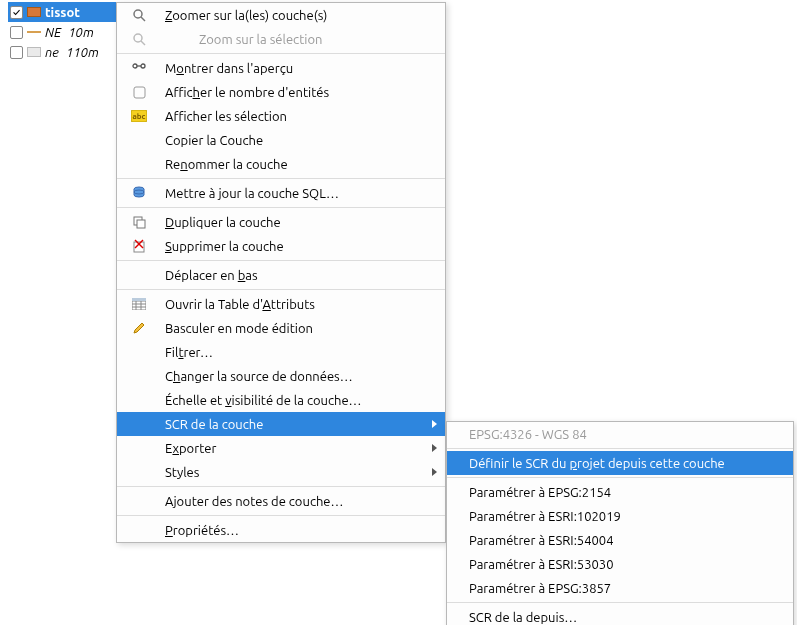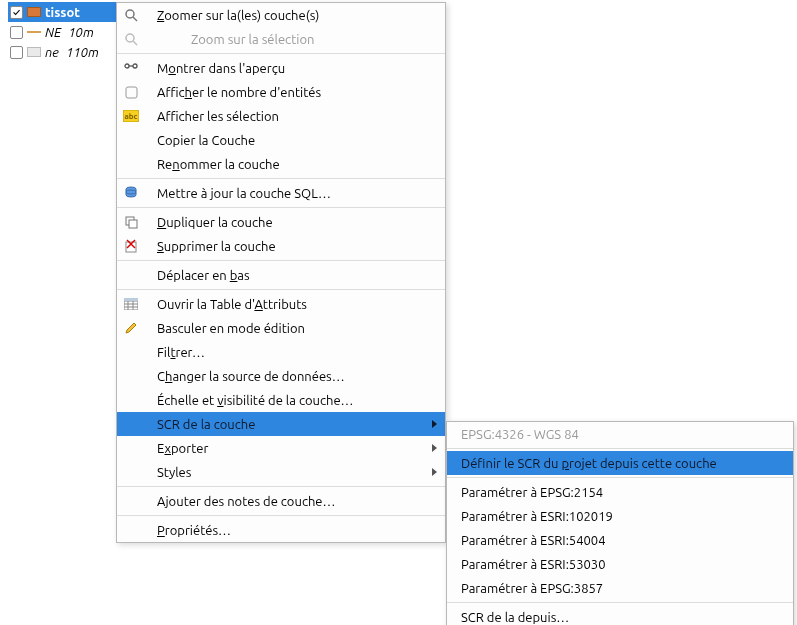--- a/index.html
+++ b/index.html
@@ -72,27 +72,27 @@
   left: 446px;
   width: 348px;
   background: #fdfdfd;
   border: 1px solid #b8b8b8;
   box-shadow: 2px 2px 6px rgba(0,0,0,0.15);
 }
 .menu-item {
   display: flex;
   align-items: center;
   height: 24px;
-  padding: 0 8px 0 4px;
+  padding: 0 8px 0 12px;
   cursor: default;
   position: relative;
 }
 .menu-item.highlighted {
   background: #2e86de;
-  color: #0f172a;
+  color: #ffffff;
 }
 .menu-item.disabled {
   color: #9a9a9a;
   gap: 34px;
 }
 .menu-icon {
   width: 20px;
   height: 18px;
   display: flex;
   align-items: center;

